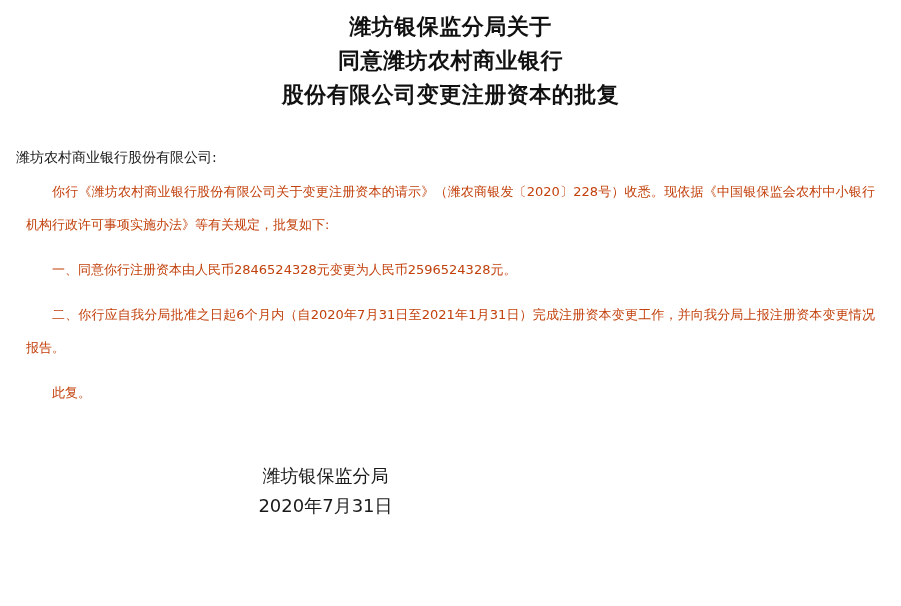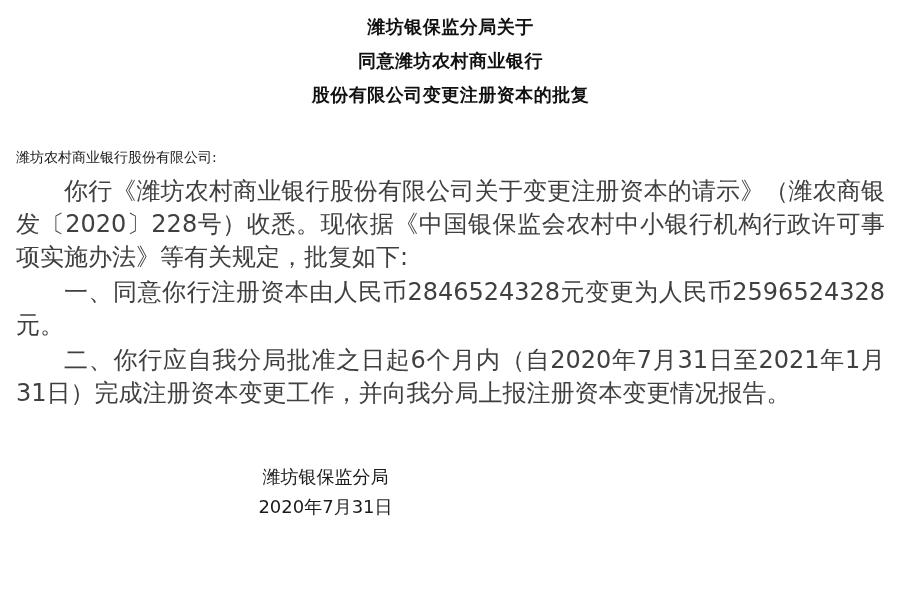--- a/index.html
+++ b/index.html
@@ -19,21 +19,21 @@
     height: 606px;
     box-sizing: border-box;
     padding: 6px 14px 0 14px;
     position: relative;
   }
   .title-block {
     text-align: center;
     margin-top: 4px;
   }
   .title-line {
-    font-size: 18px;
+    font-size: 22px;
     font-weight: bold;
     line-height: 34px;
     letter-spacing: 0.5px;
     color: #111;
   }
   .doc-number {
     text-align: center;
     font-size: 19px;
     font-weight: bold;
     margin-top: 24px;
@@ -41,25 +41,25 @@
     color: #111;
   }
   .addressee {
     font-size: 14px;
     margin-top: 30px;
     margin-left: 2px;
     line-height: 30px;
     color: #1a1a1a;
   }
   .body-p {
-    font-size: 24px;
+    font-size: 13px;
     line-height: 33px;
     text-indent: 2em;
-    margin: 2px;
-    color: #404040;
+    margin: 12px;
+    color: #c2410c;
     text-align: justify;
   }
   .body-p.first {
     margin-top: 3px;
   }
   .signature {
     margin-top: 52px;
     text-align: center;
     padding-right: 250px;
   }
@@ -79,19 +79,20 @@
     <div class="title-line">同意潍坊农村商业银行</div>
     <div class="title-line">股份有限公司变更注册资本的批复</div>
   </div>
 
 
   <div class="addressee">潍坊农村商业银行股份有限公司:</div>
 
   <p class="body-p first">你行《潍坊农村商业银行股份有限公司关于变更注册资本的请示》（潍农商银发〔2020〕228号）收悉。现依据《中国银保监会农村中小银行机构行政许可事项实施办法》等有关规定，批复如下:</p>
   <p class="body-p">一、同意你行注册资本由人民币2846524328元变更为人民币2596524328元。</p>
   <p class="body-p">二、你行应自我分局批准之日起6个月内（自2020年7月31日至2021年1月31日）完成注册资本变更工作，并向我分局上报注册资本变更情况报告。</p>
+  <p class="body-p">此复。</p>
 
   <div class="signature">
     <div class="sig-line">潍坊银保监分局</div>
     <div class="sig-line">2020年7月31日</div>
   </div>
 
 </div>
 
 </body></html>

